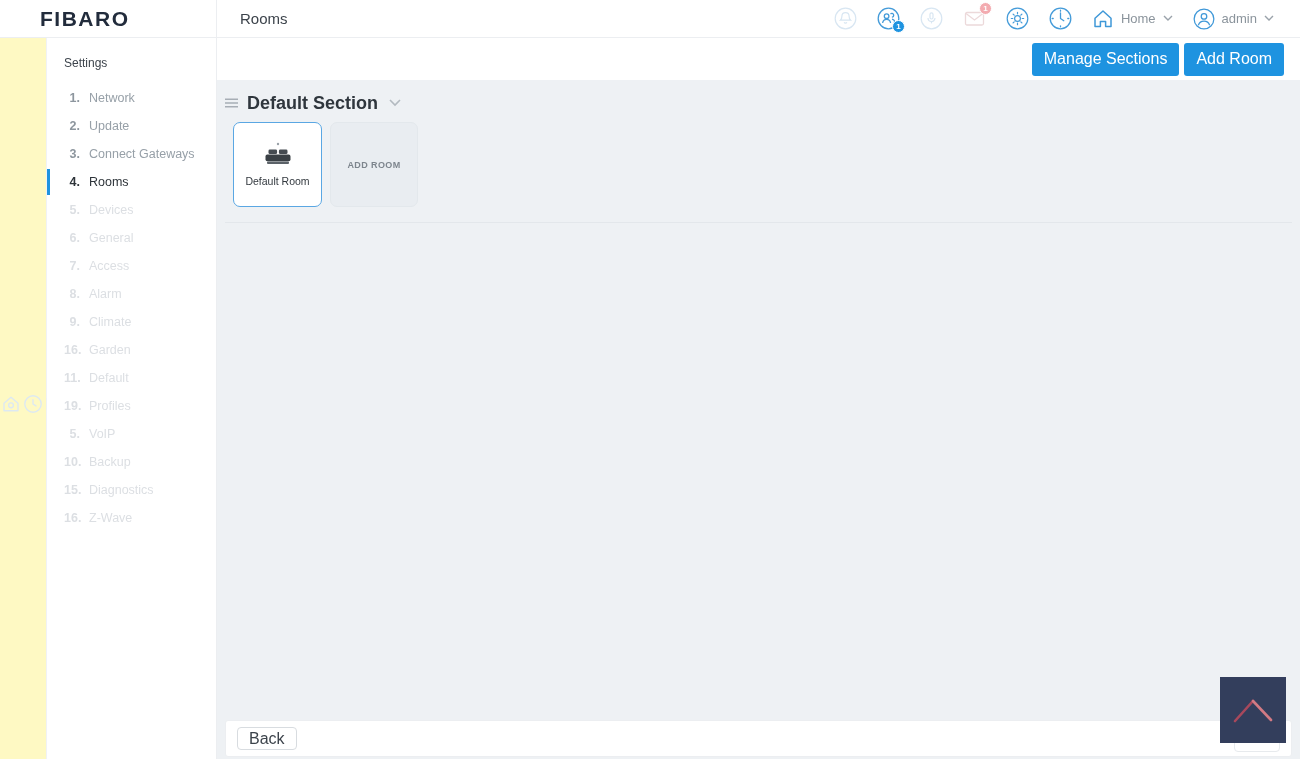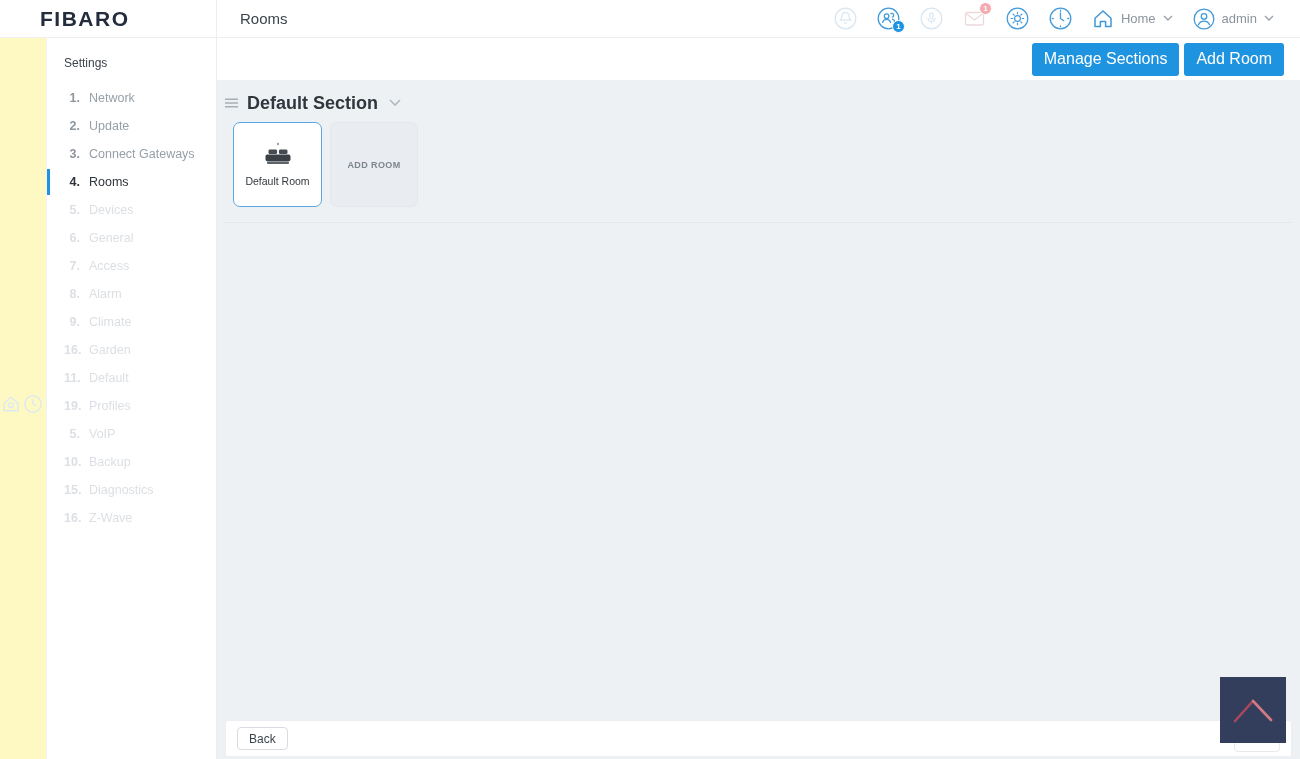--- a/index.html
+++ b/index.html
@@ -75,21 +75,21 @@
     display:flex; align-items:center; justify-content:center; cursor:pointer;
     font-size:9px; font-weight:bold; letter-spacing:0.4px; color:#7d858d;
   }
   .divider { height:1px; background:#e3e7eb; margin-top:15px; }
   .footer {
     flex:0 0 37px; margin:0 8px 2px; background:#fff; border:1px solid #eceef1; border-radius:3px;
     display:flex; align-items:center; justify-content:space-between; padding:0 11px;
   }
   .btn-back {
     height:23px; padding:0 11px; background:#fff; border:1px solid #d8dce0; border-radius:4px;
-    font-size:12px; font-family:inherit; color:#3c434b; cursor:pointer;text-align:center;
+    font-size:16px; font-family:inherit; color:#3c434b; cursor:pointer;text-align:center;
   }
   .btn-ghost { width:46px; height:26px; background:#fff; border:1px solid #e7eaed; border-radius:4px; cursor:pointer; }
   .chat-widget {
     position:absolute; right:14px; bottom:16px; width:66px; height:66px; background:#333e5c;
     display:flex; align-items:center; justify-content:center; cursor:pointer; z-index:5;
   }
   .chat-widget svg { width:50px; height:32px; }
 </style>
 </head>
 <body>

